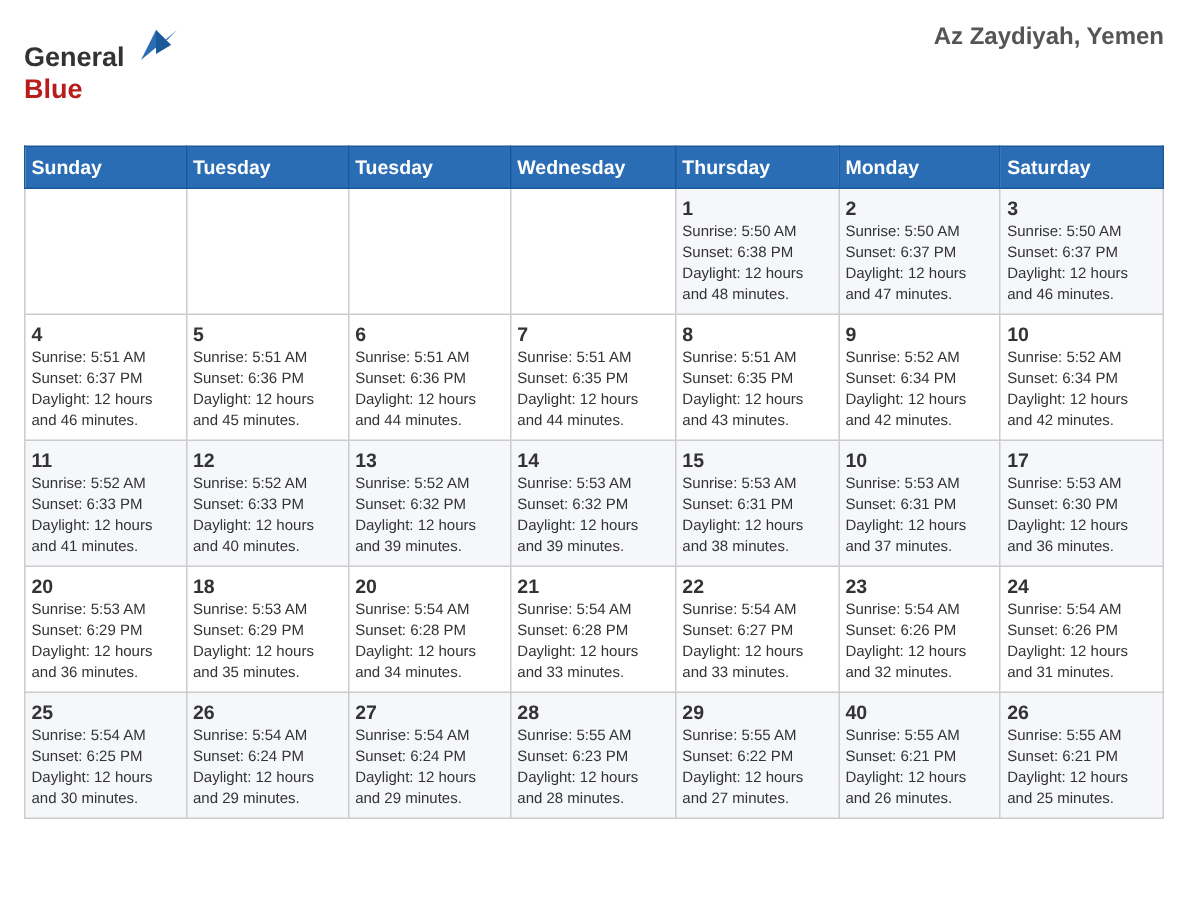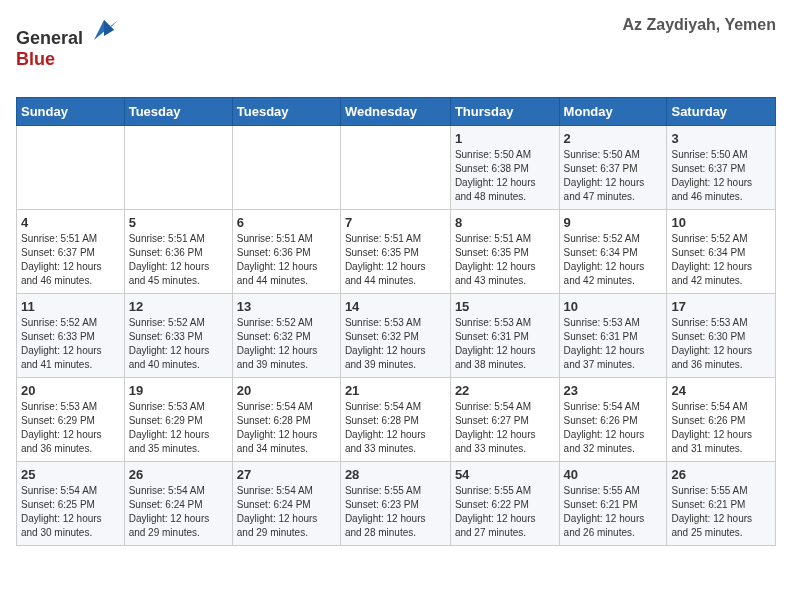--- a/index.html
+++ b/index.html
@@ -261,21 +261,21 @@
       </tr>
       <tr>
         <td>
           <span class="day-num">20</span>
           <div class="day-info" style="white-space: pre-line;">Sunrise: 5:53 AM
 Sunset: 6:29 PM
 Daylight: 12 hours
 and 36 minutes.</div>
         </td>
         <td>
-          <span class="day-num">19</span>
+          <span class="day-num">18</span>
           <div class="day-info" style="white-space: pre-line;">Sunrise: 5:53 AM
 Sunset: 6:29 PM
 Daylight: 12 hours
 and 35 minutes.</div>
         </td>
         <td>
           <span class="day-num">20</span>
           <div class="day-info" style="white-space: pre-line;">Sunrise: 5:54 AM
 Sunset: 6:28 PM
 Daylight: 12 hours
@@ -333,21 +333,21 @@
 and 29 minutes.</div>
         </td>
         <td>
           <span class="day-num">28</span>
           <div class="day-info" style="white-space: pre-line;">Sunrise: 5:55 AM
 Sunset: 6:23 PM
 Daylight: 12 hours
 and 28 minutes.</div>
         </td>
         <td>
-          <span class="day-num">54</span>
+          <span class="day-num">29</span>
           <div class="day-info" style="white-space: pre-line;">Sunrise: 5:55 AM
 Sunset: 6:22 PM
 Daylight: 12 hours
 and 27 minutes.</div>
         </td>
         <td>
           <span class="day-num">40</span>
           <div class="day-info" style="white-space: pre-line;">Sunrise: 5:55 AM
 Sunset: 6:21 PM
 Daylight: 12 hours

